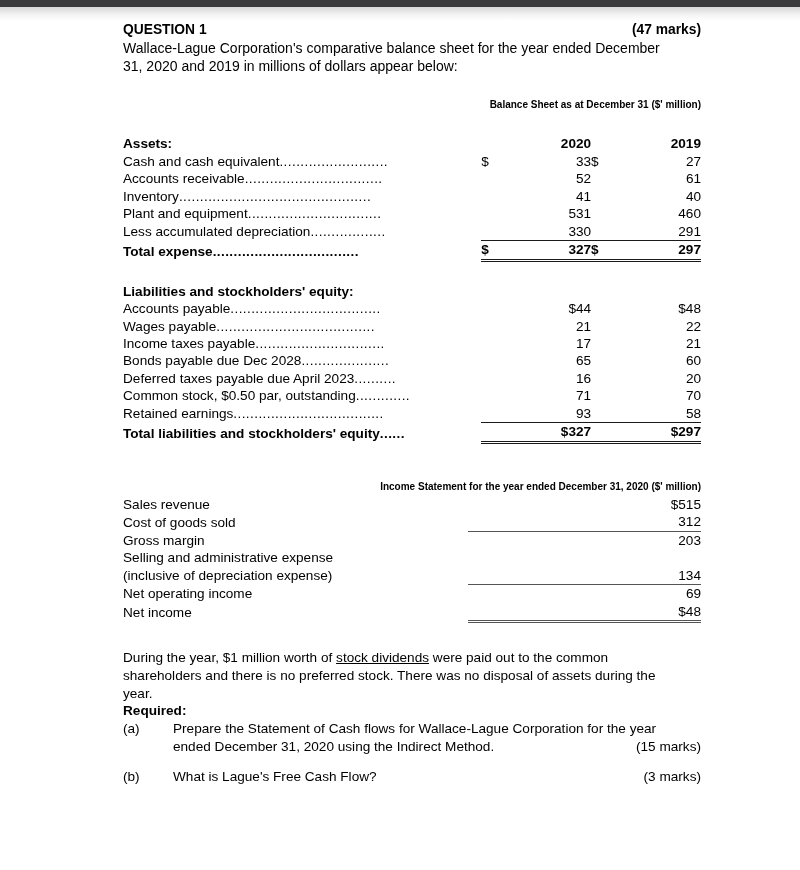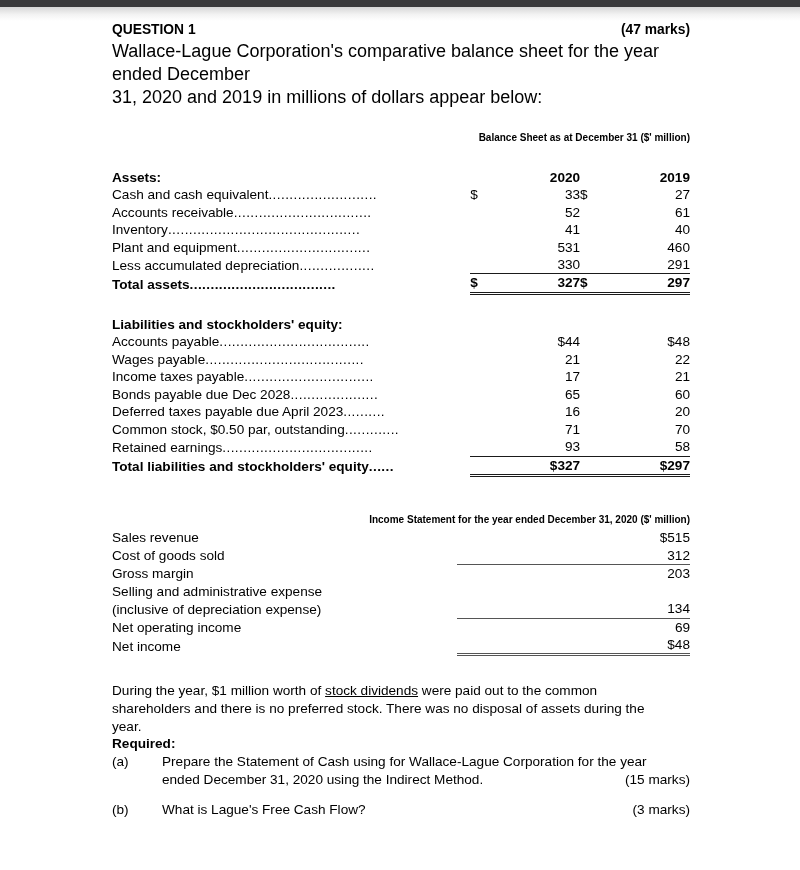--- a/index.html
+++ b/index.html
@@ -29,40 +29,40 @@
     top: 7px; left: 0;
     width: 800px;
     height: 14px;
     background: linear-gradient(to bottom, #d7d7d7 0%, #f3f3f3 55%, #ffffff 100%);
   }
 
   
   #page {
     position: absolute;
     top: 21px;
-    left: 112px;
+    left: 123px;
     width: 578px;
     font-size: 13.6px;
     line-height: 1.33;
   }
 
   .bold { font-weight: bold; }
 
   
   .qhead {
     display: flex;
     justify-content: space-between;
     align-items: baseline;
     font-weight: bold;
     font-size: 13.8px;
     margin-bottom: 1px;
   }
 
   .intro {
-    font-size: 18px;
+    font-size: 14px;
     line-height: 1.28;
   }
 
   .section-title {
     text-align: right;
     font-weight: bold;
     font-size: 10px;
   }
 
   
@@ -225,21 +225,21 @@
 
       <tr>
         <td class="label"><span>Less accumulated depreciation</span><span class="dots">..................</span></td>
         <td class="cur"></td>
         <td class="num">330</td>
         <td class="cur"></td>
         <td class="num">291</td>
       </tr>
 
       <tr class="rule-above dbl">
-        <td class="label bold"><span>Total assets</span><span class="dots">...................................</span></td>
+        <td class="label bold"><span>Total expense</span><span class="dots">...................................</span></td>
         <td class="cur bold">$</td>
         <td class="num bold">327</td>
         <td class="cur bold">$</td>
         <td class="num bold">297</td>
       </tr>
 
       <tr class="spacer-row">
           <td colspan="5"></td>
         </tr>
       <tr class="spacer-row-sm">
@@ -368,21 +368,21 @@
 
   <table class="reqs">
     <colgroup>
         <col class="r-tag">
         <col class="r-text">
       </colgroup>
     <tbody>
       <tr>
         <td>(a)</td>
         <td class="req-body">
-          <div>Prepare the Statement of Cash using for Wallace-Lague Corporation for the year</div>
+          <div>Prepare the Statement of Cash flows for Wallace-Lague Corporation for the year</div>
           <div><span class="marks-right">(15 marks)</span><span>ended December 31, 2020 using the Indirect Method.</span></div>
         </td>
       </tr>
       <tr class="spacer-row">
           <td colspan="2"></td>
         </tr>
       <tr>
         <td>(b)</td>
         <td class="req-body">
           <div><span class="marks-right">(3 marks)</span><span>What is Lague's Free Cash Flow?</span></div>

